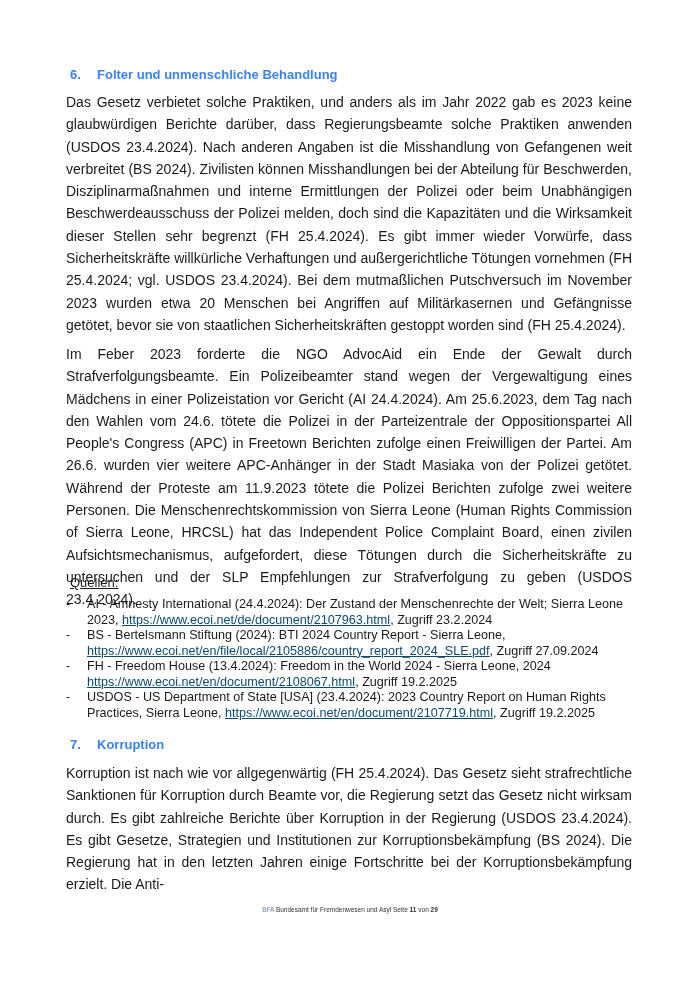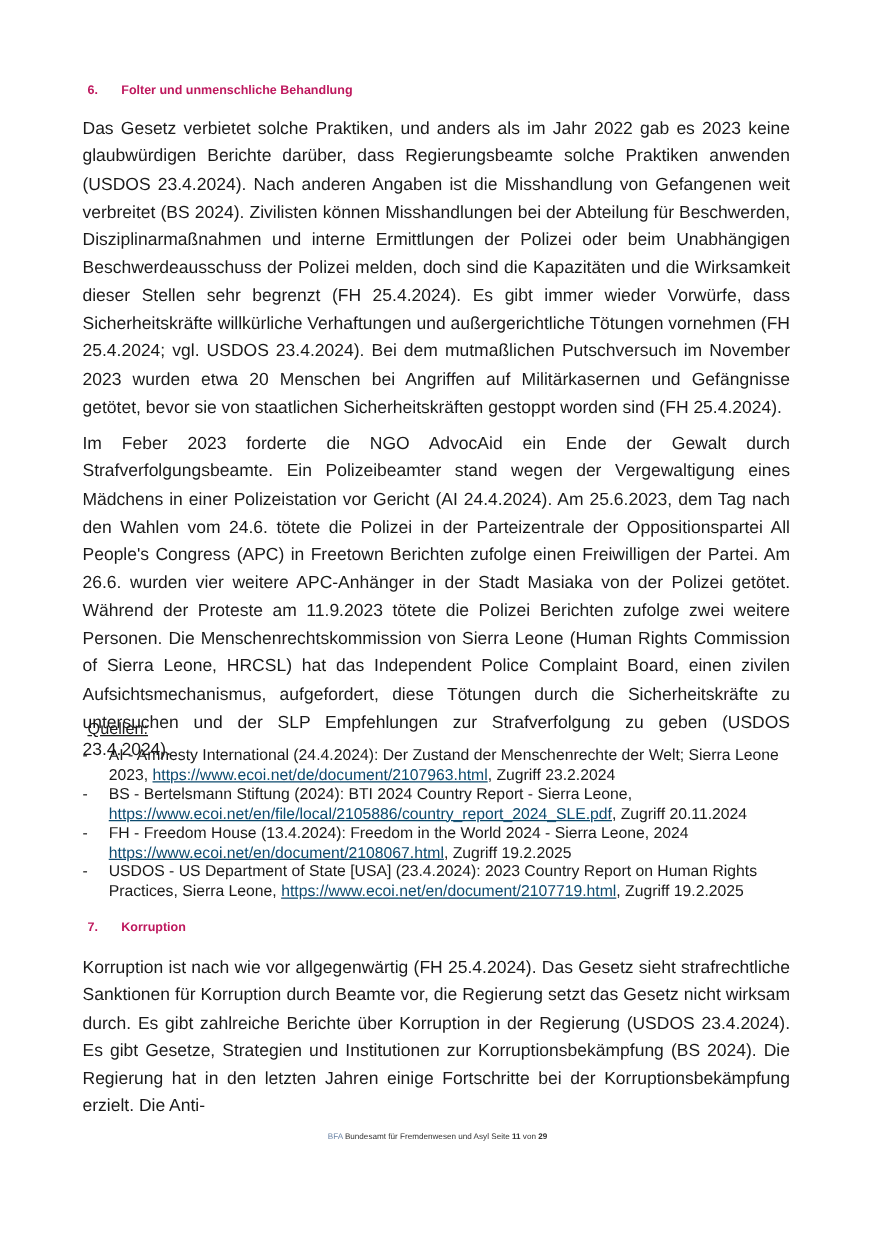--- a/index.html
+++ b/index.html
@@ -1,19 +1,19 @@
 <!DOCTYPE html>
 <html><head>
 <meta charset="utf-8">
 <style>
   html, body { margin: 0; padding: 0; background: #ffffff; }
   body { width: 700px; height: 990px; position: relative; overflow: hidden;
          font-family: "Liberation Sans", sans-serif; color: #1a1a1a; }
   .page { position: absolute; left: 66px; top: 0; width: 566px; }
-  h2 { font-size: 10px; font-weight: bold; color: #be185d; margin: 0; position: absolute; left: 4px; }
+  h2 { font-size: 13px; font-weight: bold; color: #3b82f6; margin: 0; position: absolute; left: 4px; }
   h2 .num { display: inline-block; width: 27px; }
   p.body { font-size: 14px; line-height: 22.3px; margin: 0; text-align: justify; position: absolute; left: 0; width: 566px; }
   .q-label { position: absolute; left: 4px; font-size: 13px; text-decoration: underline; }
   ul.src { list-style: none; margin: 0; padding: 0; position: absolute; left: 0; width: 566px; font-size: 12.6px; line-height: 15.5px; }
   ul.src li { position: relative; padding-left: 21px; }
   ul.src li .dash { position: absolute; left: 0; top: 0; }
   a.lnk { color: #0c4a6e; text-decoration: underline; }
   .footer { position: absolute; top: 906px; left: 0; width: 700px; text-align: center; font-size: 6.5px; color: #333; }
   .footer .logo { color: #6a84a6; }
   .footer b { font-weight: bold; }
@@ -28,21 +28,21 @@
   </h2>
 
   <p class="body" style="top:91px;">Das Gesetz verbietet solche Praktiken, und anders als im Jahr 2022 gab es 2023 keine glaubwürdigen Berichte darüber, dass Regierungsbeamte solche Praktiken anwenden (USDOS 23.4.2024). Nach anderen Angaben ist die Misshandlung von Gefangenen weit verbreitet (BS 2024). Zivilisten können Misshandlungen bei der Abteilung für Beschwerden, Disziplinarmaßnahmen und interne Ermittlungen der Polizei oder beim Unabhängigen Beschwerdeausschuss der Polizei melden, doch sind die Kapazitäten und die Wirksamkeit dieser Stellen sehr begrenzt (FH 25.4.2024). Es gibt immer wieder Vorwürfe, dass Sicherheitskräfte willkürliche Verhaftungen und außergerichtliche Tötungen vornehmen (FH 25.4.2024; vgl. USDOS 23.4.2024). Bei dem mutmaßlichen Putschversuch im November 2023 wurden etwa 20 Menschen bei Angriffen auf Militärkasernen und Gefängnisse getötet, bevor sie von staatlichen Sicherheitskräften gestoppt worden sind (FH 25.4.2024).</p>
 
   <p class="body" style="top:343px;">Im Feber 2023 forderte die NGO AdvocAid ein Ende der Gewalt durch Strafverfolgungsbeamte. Ein Polizeibeamter stand wegen der Vergewaltigung eines Mädchens in einer Polizeistation vor Gericht (AI 24.4.2024). Am 25.6.2023, dem Tag nach den Wahlen vom 24.6. tötete die Polizei in der Parteizentrale der Oppositionspartei All People's Congress (APC) in Freetown Berichten zufolge einen Freiwilligen der Partei. Am 26.6. wurden vier weitere APC-Anhänger in der Stadt Masiaka von der Polizei getötet. Während der Proteste am 11.9.2023 tötete die Polizei Berichten zufolge zwei weitere Personen. Die Menschenrechtskommission von Sierra Leone (Human Rights Commission of Sierra Leone, HRCSL) hat das Independent Police Complaint Board, einen zivilen Aufsichtsmechanismus, aufgefordert, diese Tötungen durch die Sicherheitskräfte zu untersuchen und der SLP Empfehlungen zur Strafverfolgung zu geben (USDOS 23.4.2024).</p>
 
   <div class="q-label" style="top:575px;">Quellen:</div>
 
   <ul class="src" style="top:597px;">
     <li><span class="dash">-</span><span>AI - Amnesty International (24.4.2024): Der Zustand der Menschenrechte der Welt; Sierra Leone 2023, </span><a class="lnk" href="#">https://www.ecoi.net/de/document/2107963.html</a><span>, Zugriff 23.2.2024</span></li>
-    <li><span class="dash">-</span><span>BS - Bertelsmann Stiftung (2024): BTI 2024 Country Report - Sierra Leone, </span><a class="lnk" href="#">https://www.ecoi.net/en/file/local/2105886/country_report_2024_SLE.pdf</a><span>, Zugriff 20.11.2024</span></li>
+    <li><span class="dash">-</span><span>BS - Bertelsmann Stiftung (2024): BTI 2024 Country Report - Sierra Leone, </span><a class="lnk" href="#">https://www.ecoi.net/en/file/local/2105886/country_report_2024_SLE.pdf</a><span>, Zugriff 27.09.2024</span></li>
     <li><span class="dash">-</span><span>FH - Freedom House (13.4.2024): Freedom in the World 2024 - Sierra Leone, 2024 </span><a class="lnk" href="#">https://www.ecoi.net/en/document/2108067.html</a><span>, Zugriff 19.2.2025</span></li>
     <li><span class="dash">-</span><span>USDOS - US Department of State [USA] (23.4.2024): 2023 Country Report on Human Rights Practices, Sierra Leone, </span><a class="lnk" href="#">https://www.ecoi.net/en/document/2107719.html</a><span>, Zugriff 19.2.2025</span></li>
   </ul>
 
   <h2 style="top:737px;">
     <span class="num">7.</span><span>Korruption</span>
   </h2>
 
   <p class="body" style="top:762px;">Korruption ist nach wie vor allgegenwärtig (FH 25.4.2024). Das Gesetz sieht strafrechtliche Sanktionen für Korruption durch Beamte vor, die Regierung setzt das Gesetz nicht wirksam durch. Es gibt zahlreiche Berichte über Korruption in der Regierung (USDOS 23.4.2024). Es gibt Gesetze, Strategien und Institutionen zur Korruptionsbekämpfung (BS 2024). Die Regierung hat in den letzten Jahren einige Fortschritte bei der Korruptionsbekämpfung erzielt. Die Anti-</p>
 </div>

